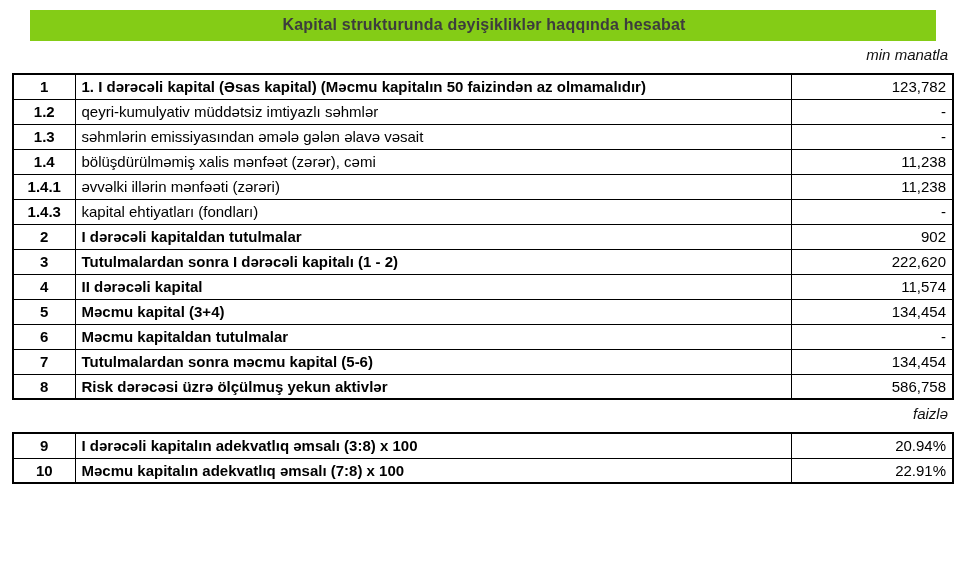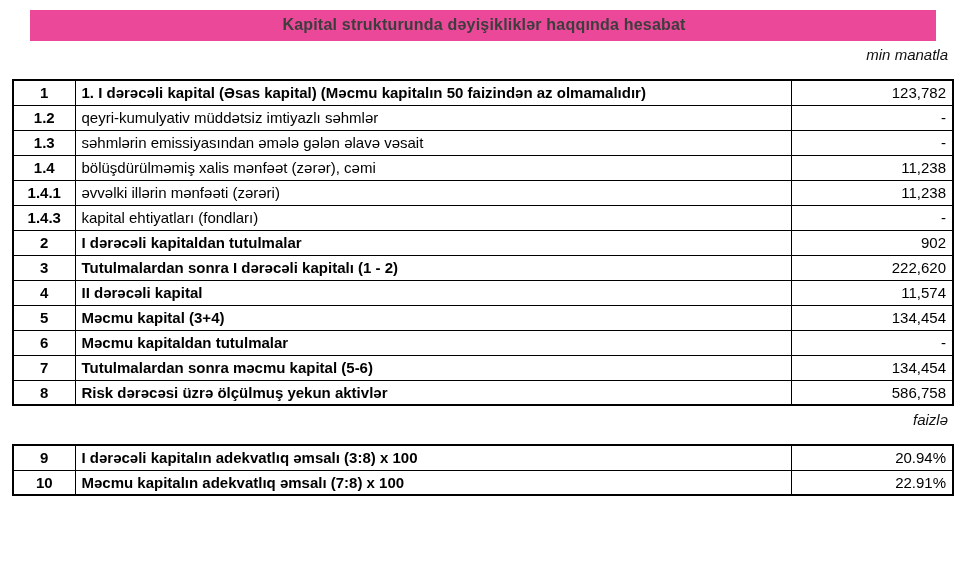--- a/index.html
+++ b/index.html
@@ -22,21 +22,21 @@
     text-align: center;
     font-weight: bold;
     font-size: 16px;
     color: #3d3d3d;
     letter-spacing: 0.2px;
   }
   .units-note {
     text-align: right;
     font-style: italic;
     font-size: 15px;
-    padding: 5px 6px 16px 0;
+    padding: 5px 6px 10px 0;
     color: #111111;
   }
   table.report {
     width: 100%;
     border-collapse: collapse;
     border: 2px solid #000000;
     table-layout: fixed;
   }
   table.report td {
     border: 1px solid #000000;
@@ -60,21 +60,21 @@
     text-align: right;
     padding-right: 8px;
   }
   tr.bold td.label { font-weight: bold; margin-top: 39px; }
 </style>
 </head>
 <body>
 
 <div class="page">
 
-  <div class="title-bar" style="background: #ec4899; color: rgb(61, 61, 61); padding-left: 12px;">
+  <div class="title-bar" style="background: #84cc16; color: rgb(61, 61, 61); padding-left: 12px;">
     <span>Kapital strukturunda dəyişikliklər haqqında hesabat</span>
   </div>
 
   <div class="units-note">min manatla</div>
 
   <table class="report">
     <tbody id="table1-body">
         <tr class="bold">
           <td class="num">1</td>
           <td class="label">1. I dərəcəli kapital (Əsas kapital) (Məcmu kapitalın 50 faizindən az olmamalıdır)</td>

